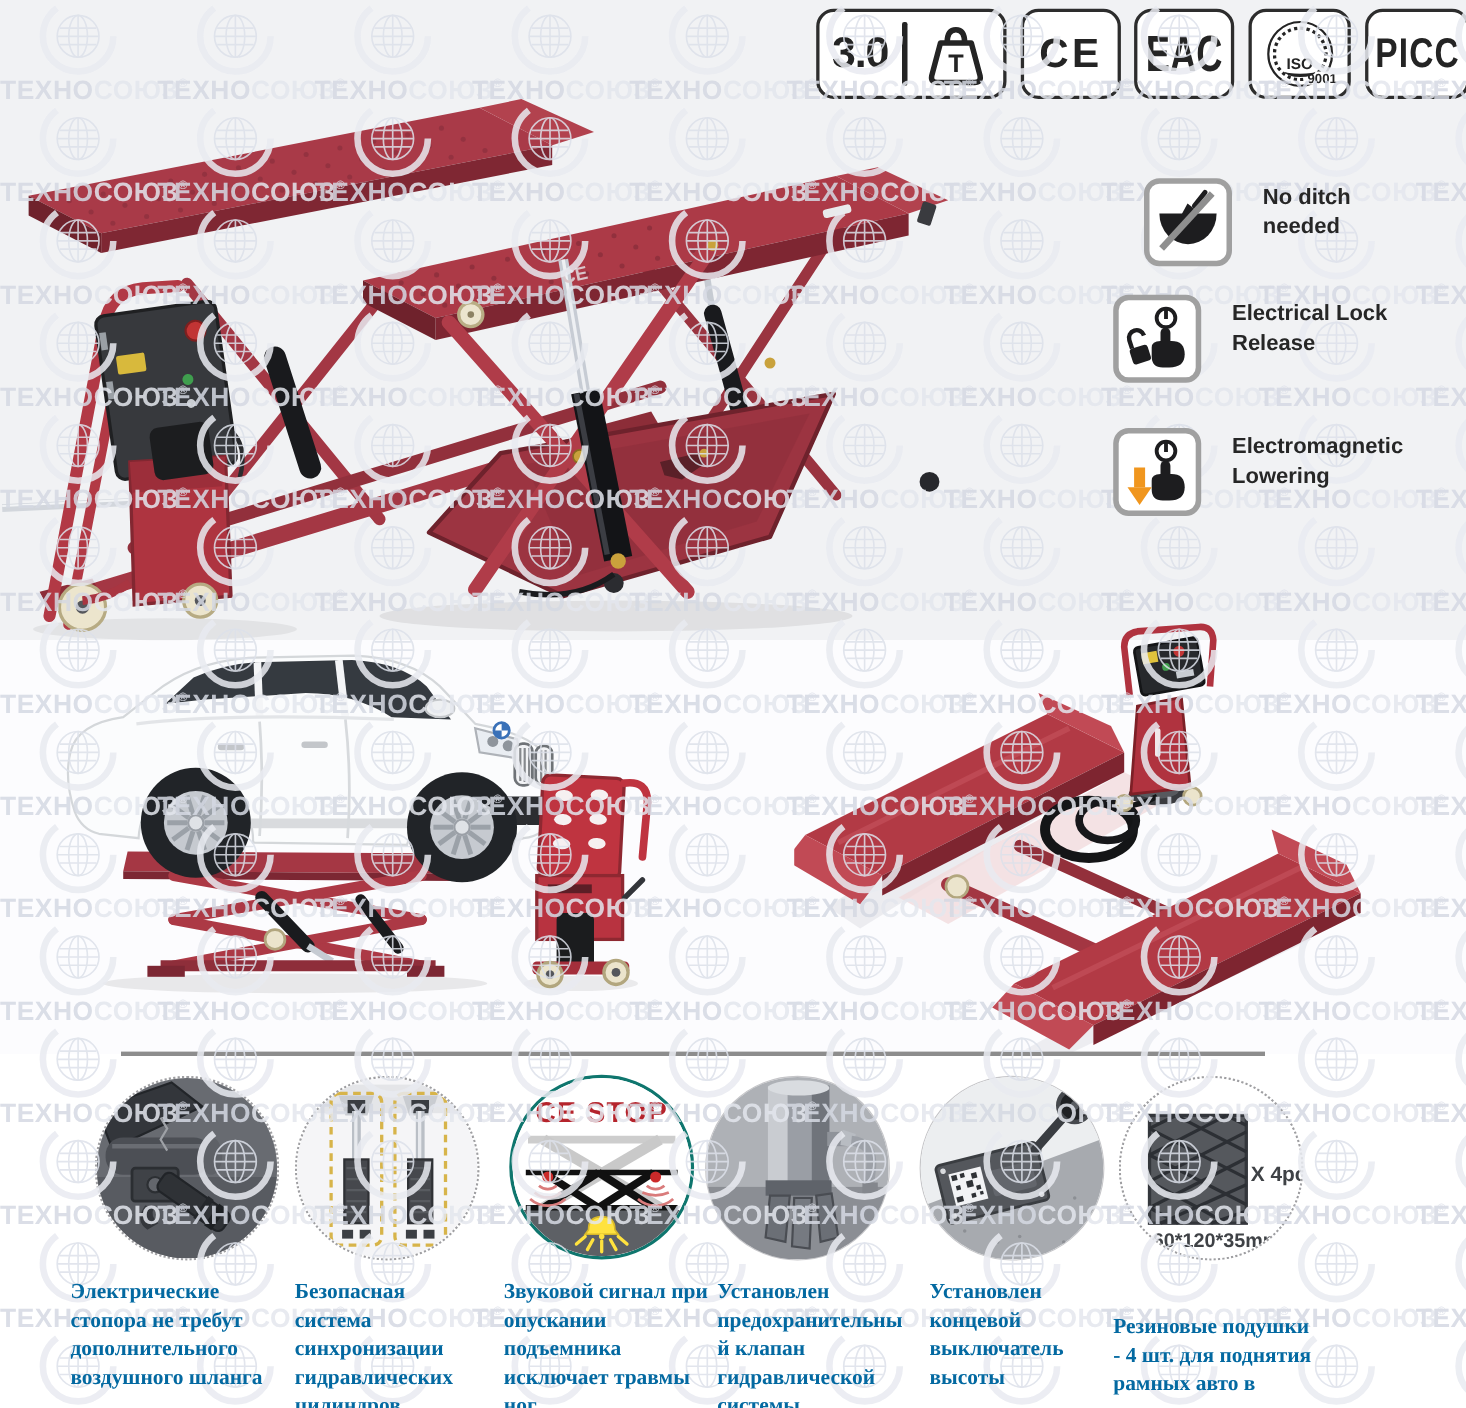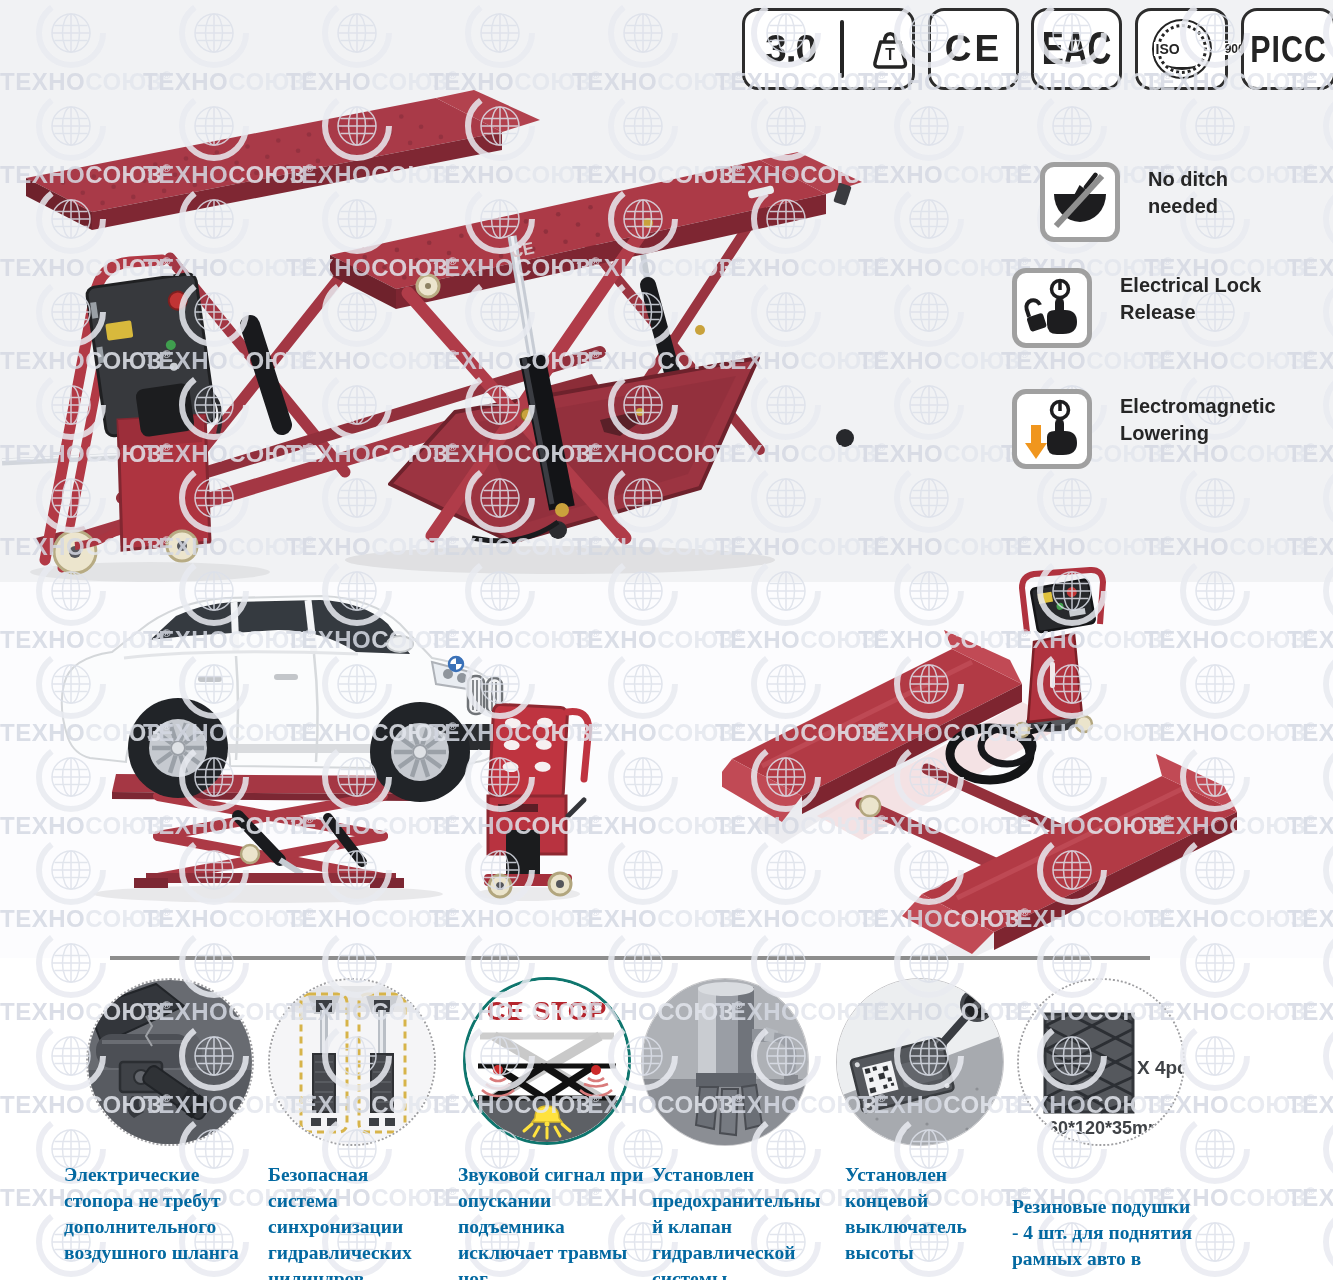--- a/index.html
+++ b/index.html
@@ -17,32 +17,32 @@
   .wm-a{fill:#d5d9e3;}
   .wm-b{fill:#e4e7ee;}
   .wm-r{fill:#dee1ea;font-size:11px;}
 
   
   .photo{position:absolute;z-index:2;}
 
   
   .badge{position:absolute;top:8px;height:82px;background:#fff;border:3.5px solid #2d2d2d;
          border-radius:16px;z-index:4;display:flex;align-items:center;justify-content:center;color:#242424;}
-  #badge-capacity{left:742px;width:173px;gap:24px;padding-left:20px;}
+  #badge-capacity{left:742px;width:173px;gap:12px;}
   #badge-ce{left:928px;width:91px;}
   #badge-eac{left:1031px;width:91px;}
   #badge-iso{left:1135px;width:93px;}
   #badge-picc{left:1241px;width:95px;}
   .cap-val{font-size:39px;font-weight:800;letter-spacing:-1px;}
   .cap-bar{width:5px;height:58px;background:#242424;border-radius:2px;}
   .badge-ce-txt{font-size:37px;font-weight:700;letter-spacing:3px;}
   .badge-eac-txt{font-size:33px;font-weight:700;transform:scaleY(1.4);letter-spacing:0;}
   .badge-picc-txt{font-size:29px;font-weight:700;transform:scale(1.05,1.3);letter-spacing:1px;}
   .iso-circle{width:60px;height:60px;border:2.5px solid #242424;border-radius:50%;position:relative;
-              display:flex;flex-direction:row;align-items:center;justify-content:flex-start;line-height:1;}
+              display:flex;flex-direction:column;align-items:center;justify-content:flex-end;line-height:1;}
   .iso-ring{position:absolute;inset:3px;border:3.5px dotted #242424;border-radius:50%;}
   .iso-l1{font-size:14px;font-weight:800;background:#fff;padding:0 2px;z-index:1;}
   .iso-l2{font-size:12px;font-weight:800;background:#fff;padding:0 2px;z-index:1;margin-left:41px;}
   .iso-swoosh{position:absolute;left:14px;right:14px;bottom:7px;height:10px;
               border-bottom:3px solid #242424;border-radius:50%;z-index:1;}
 
   
   .feature-row{position:absolute;left:1012px;z-index:8;display:flex;gap:28px;}
   #feature-0{top:162px;padding-left:28px;} #feature-1{top:268px;} #feature-2{top:389px;}
   .feature-icon-box{width:80px;height:80px;border:5px solid #a0a0a0;border-radius:14px;background:#fff;

